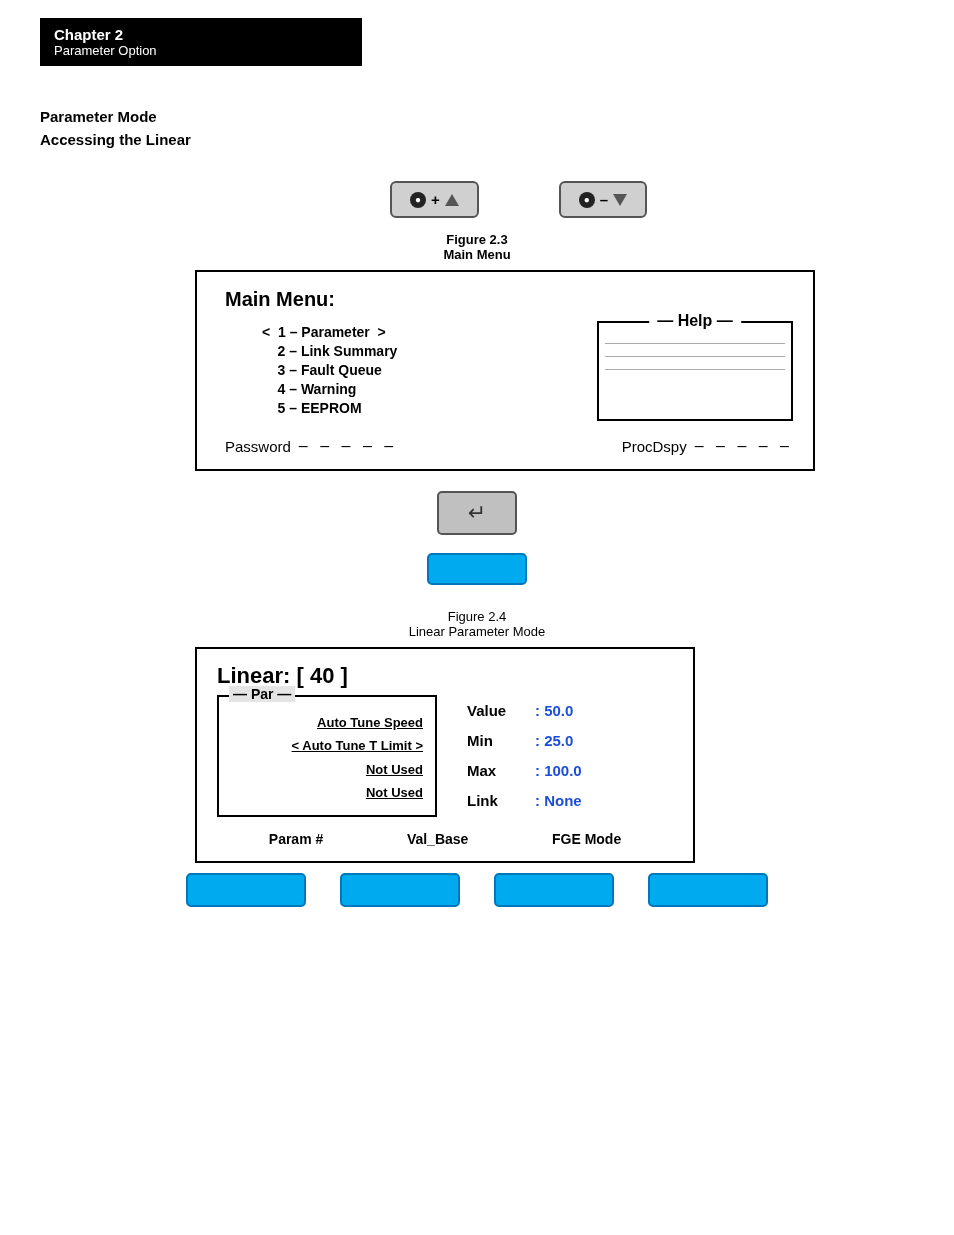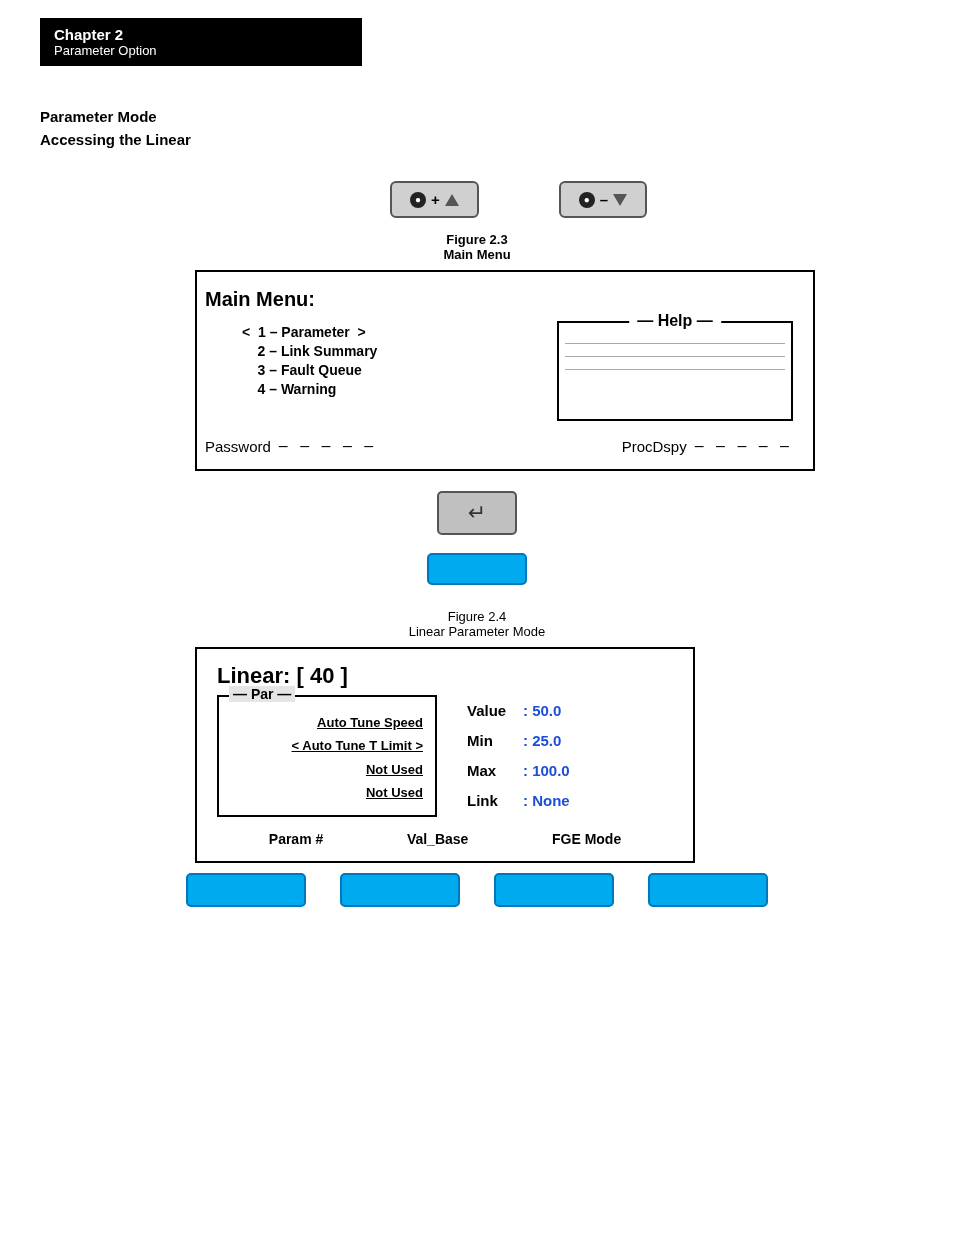--- a/index.html
+++ b/index.html
@@ -100,21 +100,21 @@
     .fig-caption .fig-name {
       font-weight: bold;
     }
 
     
     .menu-box {
       border: 2px solid #000;
       margin: 8px auto 0 auto;
       width: 620px;
       margin-left: 195px;
-      padding: 16px 20px 14px 8px;
+      padding: 16px 20px 14px 28px;
       background: #fff;
     }
     .menu-box-title {
       font-size: 20px;
       font-weight: bold;
       margin-bottom: 10px;
     }
     .menu-content {
       display: flex;
       gap: 36px;
@@ -126,21 +126,21 @@
       font-weight: bold;
     }
     .menu-list .menu-item {
       margin: 3px 0;
     }
     .menu-list .menu-item.selected {
       
     }
     .help-box {
       border: 2px solid #000;
-      width: 236px;
+      width: 196px;
       min-height: 100px;
       position: relative;
     }
     .help-title {
       position: absolute;
       top: -11px;
       left: 50%;
       transform: translateX(-50%);
       background: #fff;
       padding: 0 8px;
@@ -270,21 +270,21 @@
       flex: 1;
       display: flex;
       flex-direction: column;
       justify-content: center;
       font-size: 15px;
       font-weight: bold;
       line-height: 2;
     }
     .val-row {
       display: flex;
-      gap: 14px;
+      gap: 26px;
     }
     .val-label {
       width: 42px;
     }
     .val-value {
       color: #1d4ed8;
     }
 
     
     .linear-footer {
@@ -343,20 +343,21 @@
 </div>
 
 <div class="menu-box">
   <div class="menu-box-title">Main Menu:</div>
   <div class="menu-content">
     <div class="menu-list">
       <div class="menu-item selected">&lt;&nbsp; 1 – Parameter &nbsp;&gt;</div>
       <div class="menu-item">&nbsp;&nbsp;&nbsp;&nbsp;2 – Link Summary</div>
       <div class="menu-item">&nbsp;&nbsp;&nbsp;&nbsp;3 – Fault Queue</div>
       <div class="menu-item">&nbsp;&nbsp;&nbsp;&nbsp;4 – Warning</div>
+      <div class="menu-item">&nbsp;&nbsp;&nbsp;&nbsp;5 – EEPROM</div>
     </div>
     <div class="help-box">
       <span class="help-title">― <span>Help</span> ―</span>
       <div class="help-lines">
         <div class="help-line"></div>
         <div class="help-line"></div>
         <div class="help-line"></div>
       </div>
     </div>
   </div>

